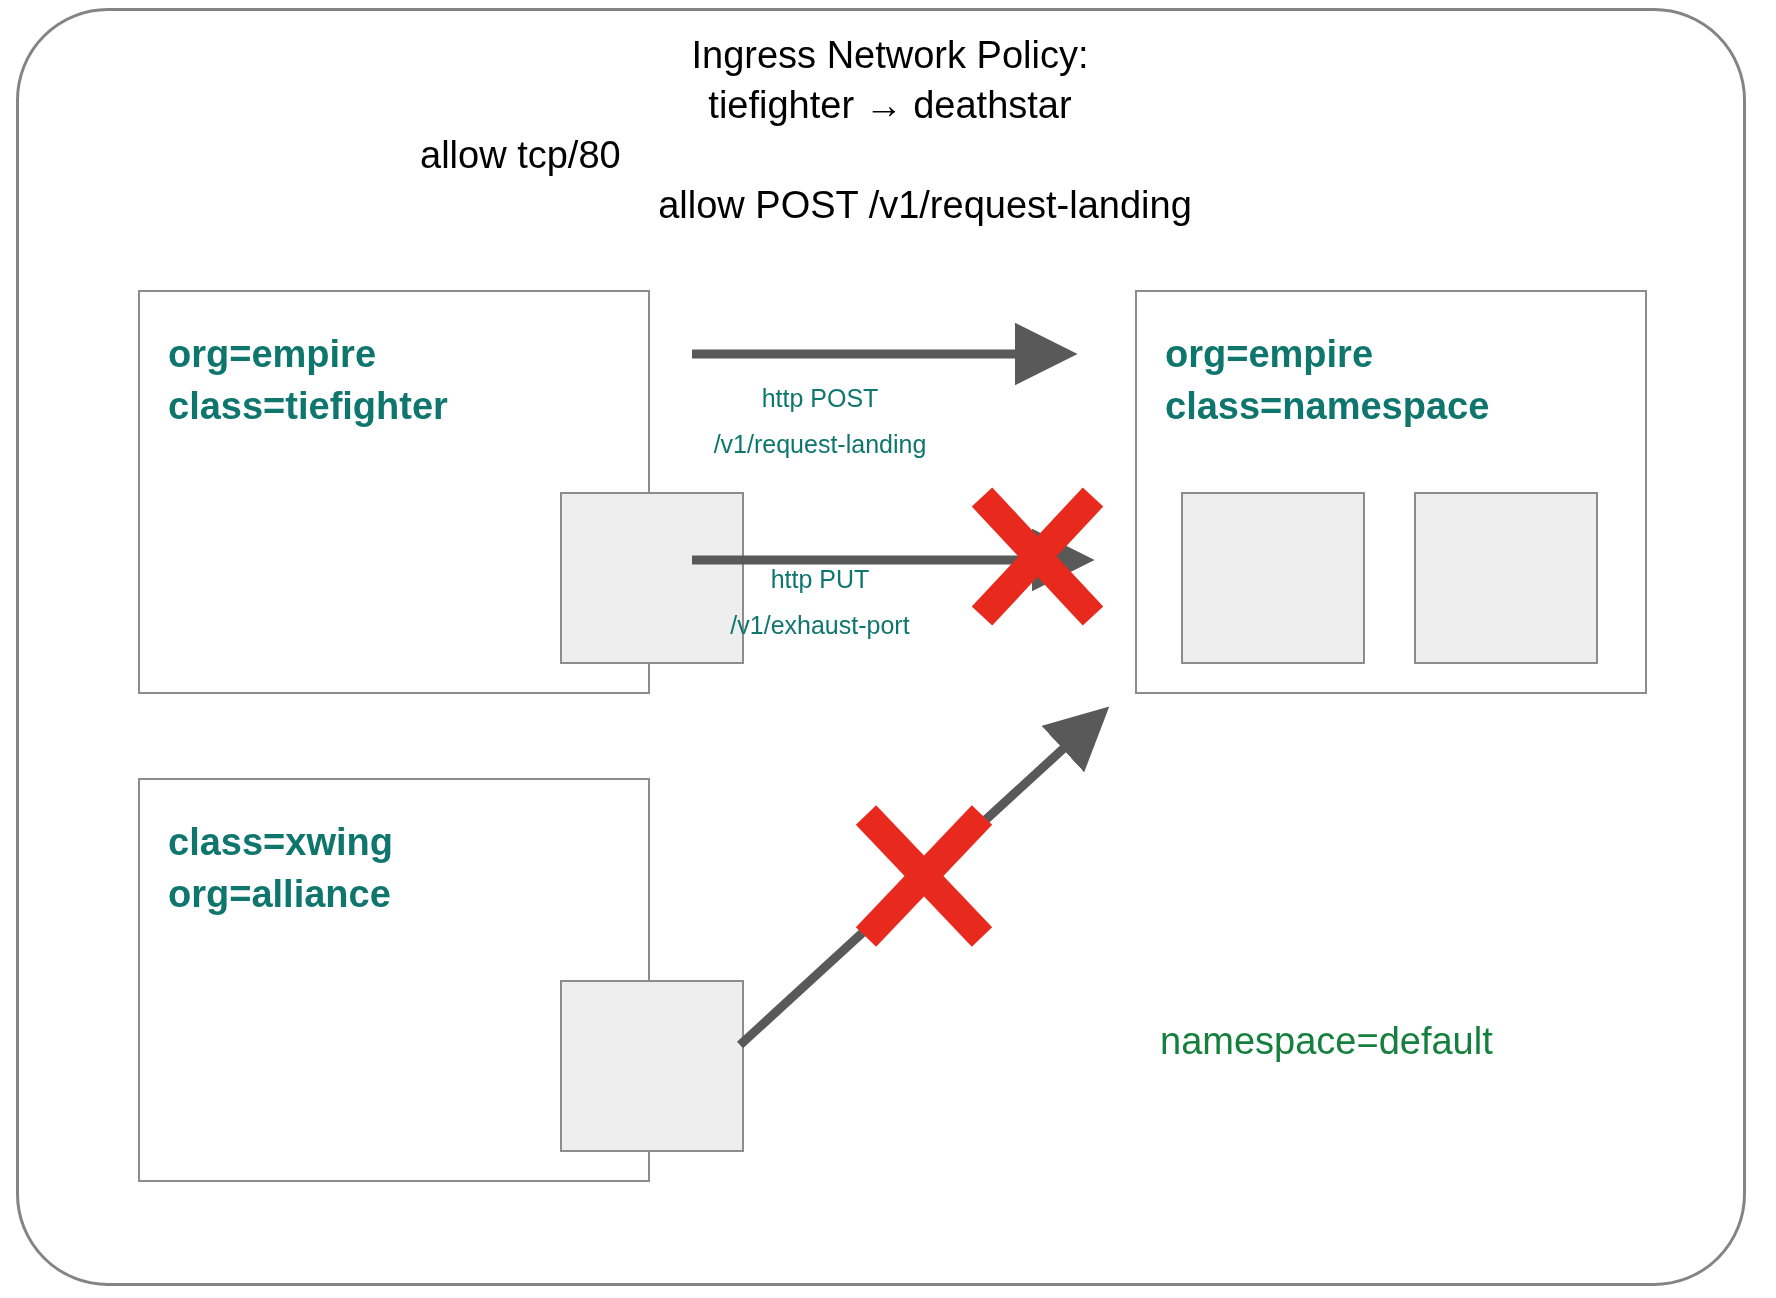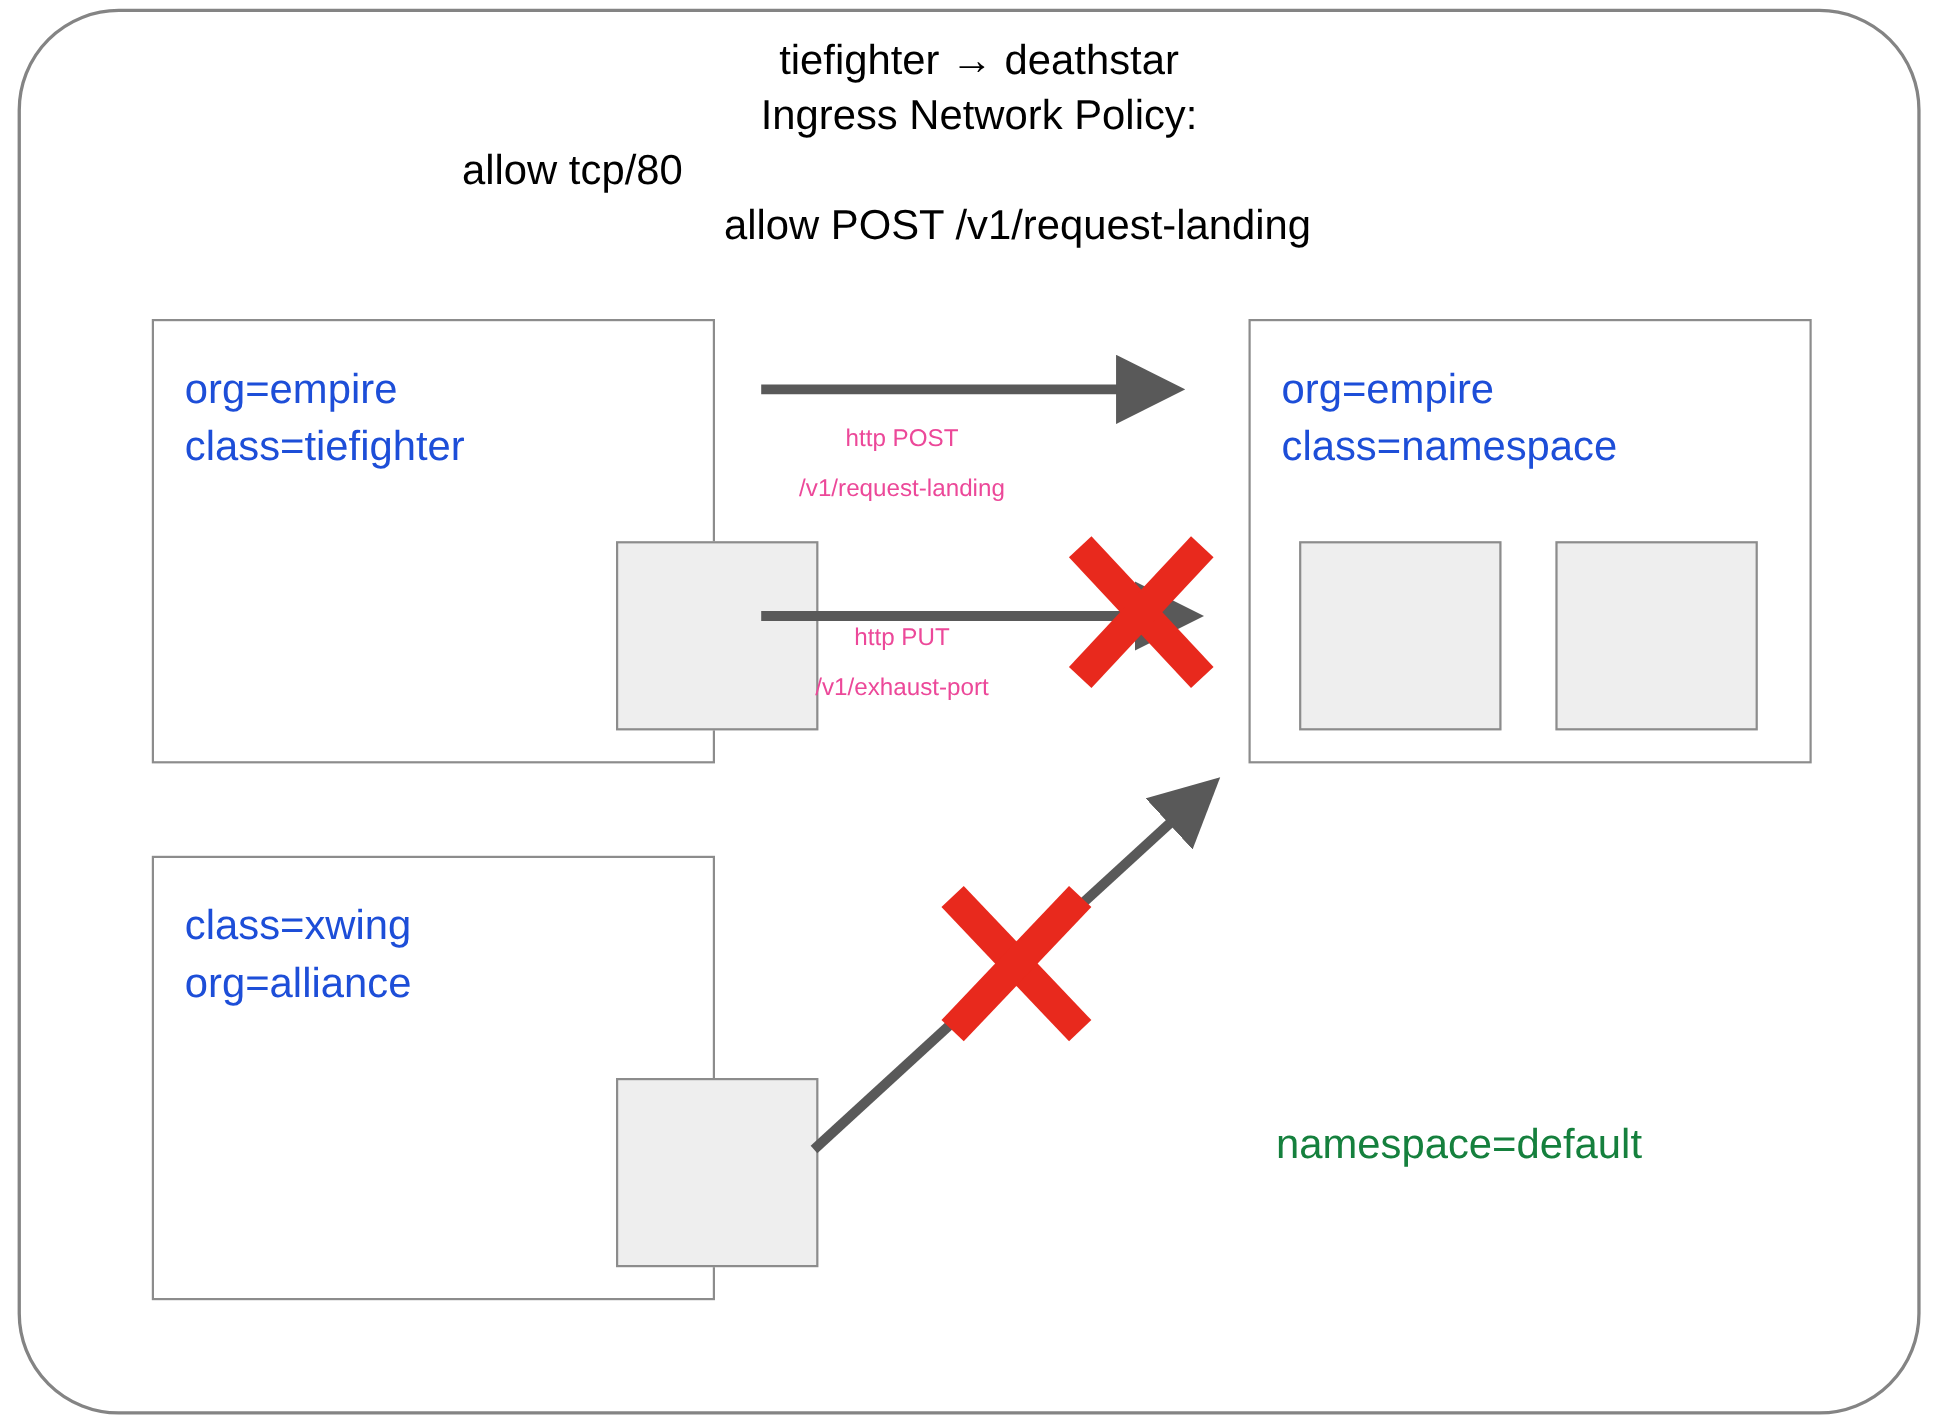--- a/index.html
+++ b/index.html
@@ -57,22 +57,23 @@
   #box-tiefighter { left: 138px; top: 290px;  width: 512px; height: 404px; }
   #box-xwing      { left: 138px; top: 778px;  width: 512px; height: 404px; }
   #box-deathstar  { left: 1135px; top: 290px; width: 512px; height: 404px; }
 
   .endpoint-labels {
     position: absolute;
     left: 28px;
     top: 36px;
     font-size: 38px;
     line-height: 52px;
-    color: #1d4ed8;
-    white-space: nowrap;
+    color: #0f766e;
+    white-space: nowrap;
+    font-weight: bold;
   }
   .endpoint-labels span { display: block; }
 
   
   .pod {
     position: absolute;
     background: #eeeeee;
     border: 2px solid #8c8c8c;
     box-sizing: border-box;
     width: 184px;
@@ -88,23 +89,23 @@
     position: absolute;
     left: 0; top: 0;
     width: 1776px;
     height: 1298px;
     pointer-events: none;
   }
 
   
   .arrow-label {
     position: absolute;
-    font-size: 22px;
+    font-size: 25px;
     line-height: 46px;
-    color: #ec4899;
+    color: #0f766e;
     text-align: center;
     white-space: nowrap;
   }
   .arrow-label span { display: block; }
   #label-post { left: 620px; top: 375px; width: 400px; }
   #label-put  { left: 620px; top: 556px; width: 400px; }
 
   
   #namespace-label {
     position: absolute;
@@ -116,22 +117,22 @@
   }
 </style>
 </head>
 <body>
 
 <div id="canvas">
 
   <div id="namespace-container"></div>
 
   <div id="policy-title">
+    <span class="tline l1">Ingress Network Policy:</span>
     <span class="tline l2">tiefighter → deathstar</span>
-    <span class="tline l1">Ingress Network Policy:</span>
     <span class="tline l3">allow tcp/80</span>
     <span class="tline l4">allow POST /v1/request-landing</span>
   </div>
 
   <div class="endpoint-box" id="box-tiefighter">
     <div class="endpoint-labels">
       <span>org=empire</span>
       <span>class=tiefighter</span>
     </div>
     <div class="pod" id="pod-tiefighter-1"></div>

